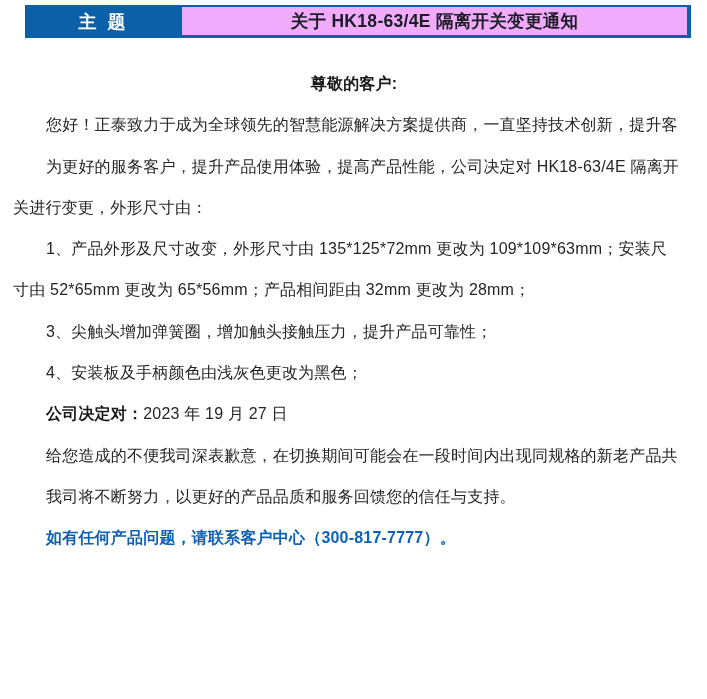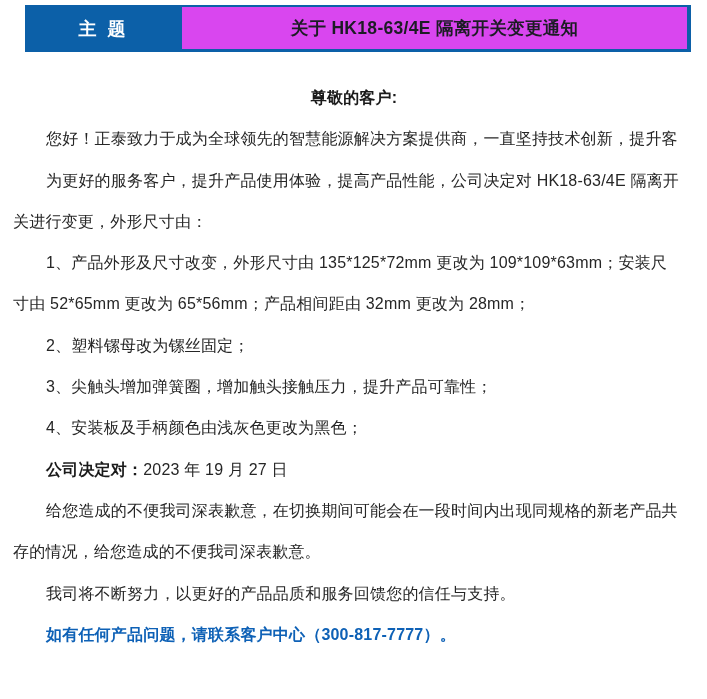--- a/index.html
+++ b/index.html
@@ -17,40 +17,40 @@
   .page {
     position: relative;
     width: 707px;
     height: 699px;
     background: #ffffff;
   }
   
   .header {
     display: flex;
     margin: 5px 0 0 25px;
-    height: 47px;
+    height: 33px;
   }
   .subject-box {
     width: 157px;
     flex: 0 0 157px;
     background: var(--accent-blue, #0c60a8);
     color: #ffffff;
     display: flex;
     align-items: center;
     justify-content: center;
     font-weight: bold;
     font-size: 18px;
     letter-spacing: 3px;
     box-sizing: border-box;
   }
   .title-box {
     width: 509px;
     flex: 0 0 509px;
     box-sizing: border-box;
-    background: #d946ef;
+    background: #f0abfc;
     border-top: 2px solid var(--accent-blue, #0c60a8);
     border-right: 4px solid var(--accent-blue, #0c60a8);
     border-bottom: 3px solid var(--accent-blue, #0c60a8);
     display: flex;
     align-items: center;
     justify-content: center;
     font-weight: bold;
     font-size: 17.5px;
     letter-spacing: 0.3px;
     color: var(--title-text, #1c1c24);
@@ -90,29 +90,27 @@
   <div class="content">
     <div class="ln b">尊敬的客户:</div>
 
     <div class="ln ind">您好！正泰致力于成为全球领先的智慧能源解决方案提供商，一直坚持技术创新，提升客</div>
 
     <div class="ln ind">为更好的服务客户，提升产品使用体验，提高产品性能，公司决定对 HK18-63/4E 隔离开</div>
     <div class="ln">关进行变更，外形尺寸由：</div>
 
     <div class="ln ind">1、产品外形及尺寸改变，外形尺寸由 135*125*72mm 更改为 109*109*63mm；安装尺</div>
     <div class="ln">寸由 52*65mm 更改为 65*56mm；产品相间距由 32mm 更改为 28mm；</div>
-    <div class="ln ind">2、塑料镙母改为镙丝固定；</div>
     <div class="ln ind">3、尖触头增加弹簧圈，增加触头接触压力，提升产品可靠性；</div>
     <div class="ln ind">4、安装板及手柄颜色由浅灰色更改为黑色；</div>
 
     <div class="ln ind">
       <span class="b">公司决定对：</span><span>2023 年 19 月 27 日</span>
     </div>
 
     <div class="ln ind">给您造成的不便我司深表歉意，在切换期间可能会在一段时间内出现同规格的新老产品共</div>
-    <div class="ln">存的情况，给您造成的不便我司深表歉意。</div>
 
     <div class="ln ind">我司将不断努力，以更好的产品品质和服务回馈您的信任与支持。</div>
 
     <div class="ln ind contact">如有任何产品问题，请联系客户中心（300-817-7777）。</div>
   </div>
 
 </div>
 
 </body></html>

